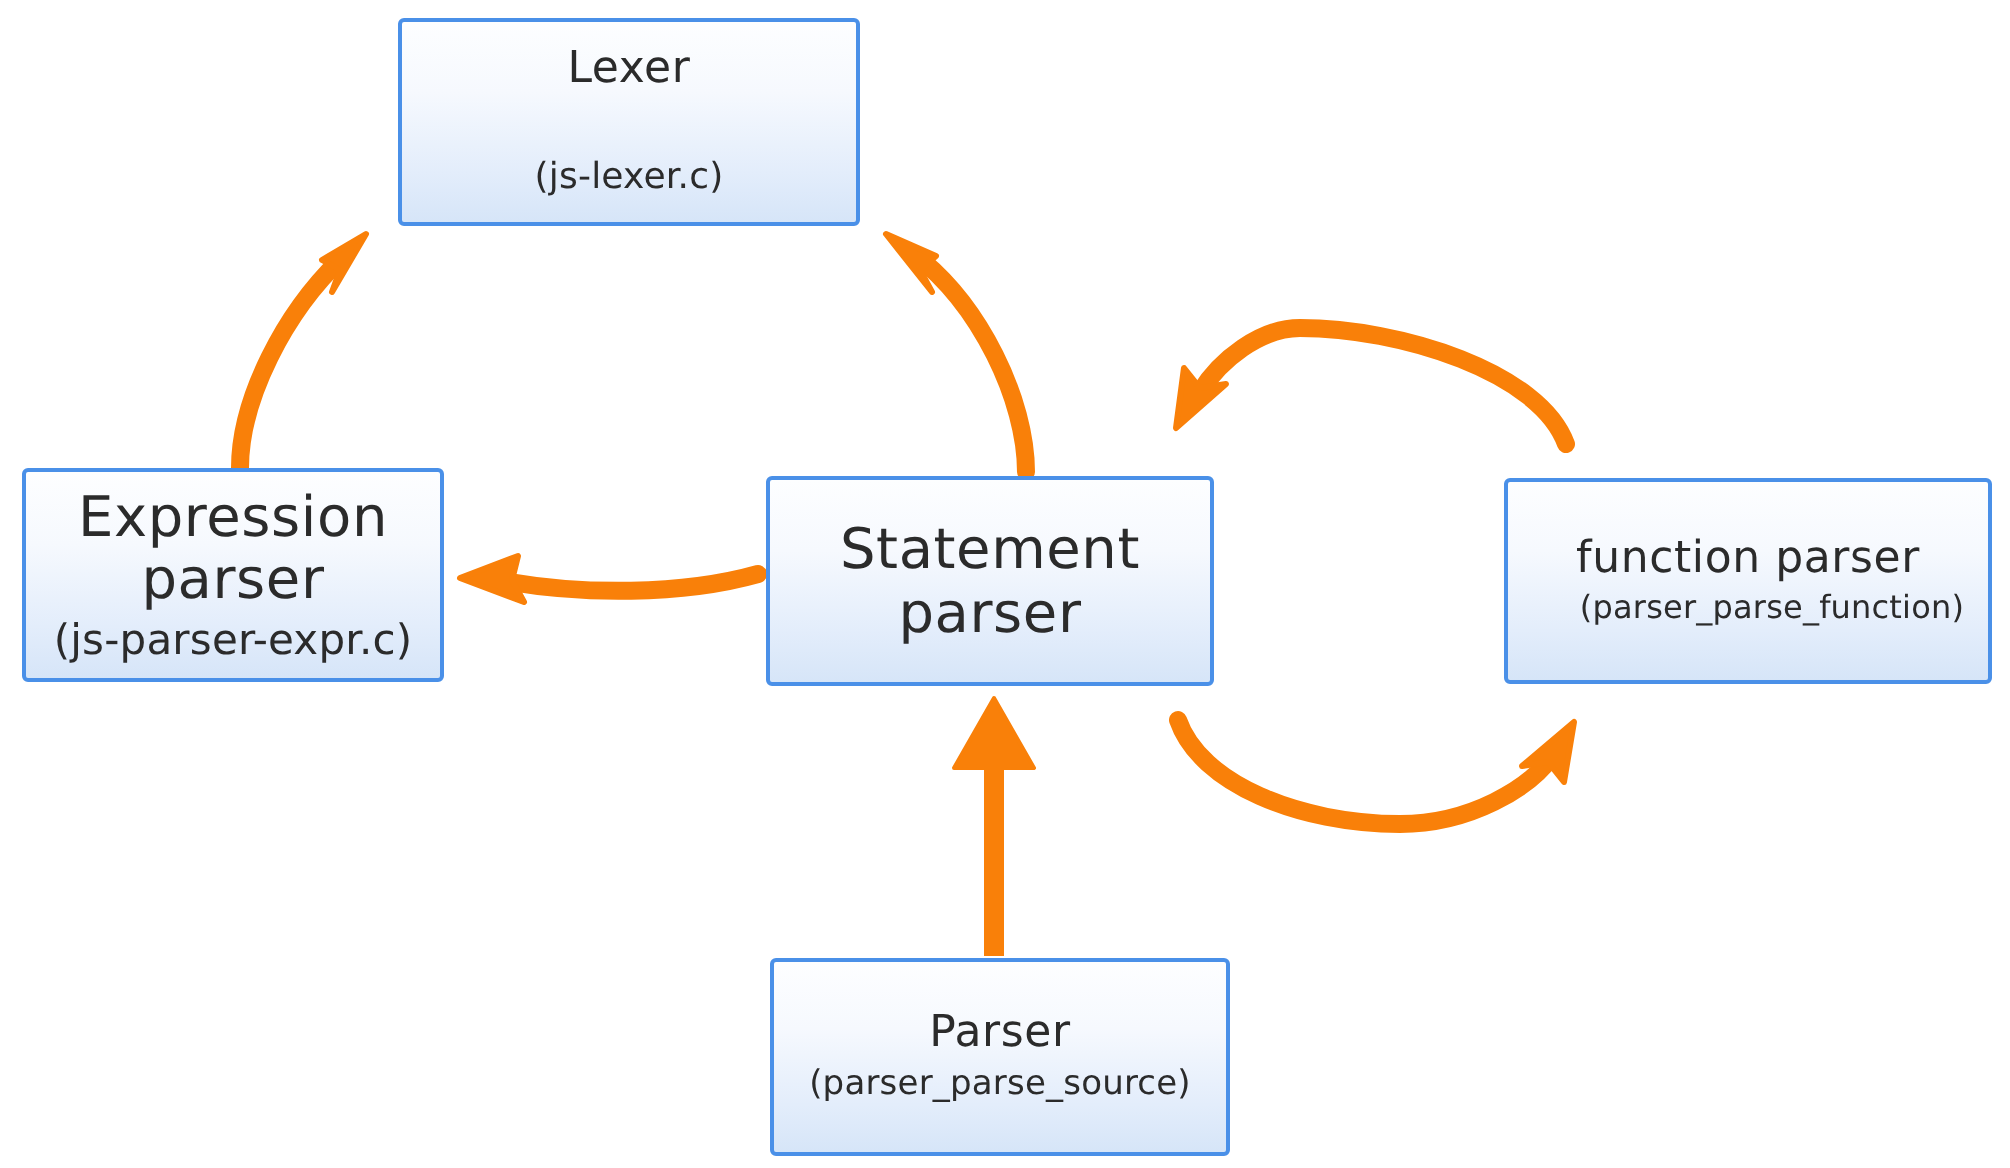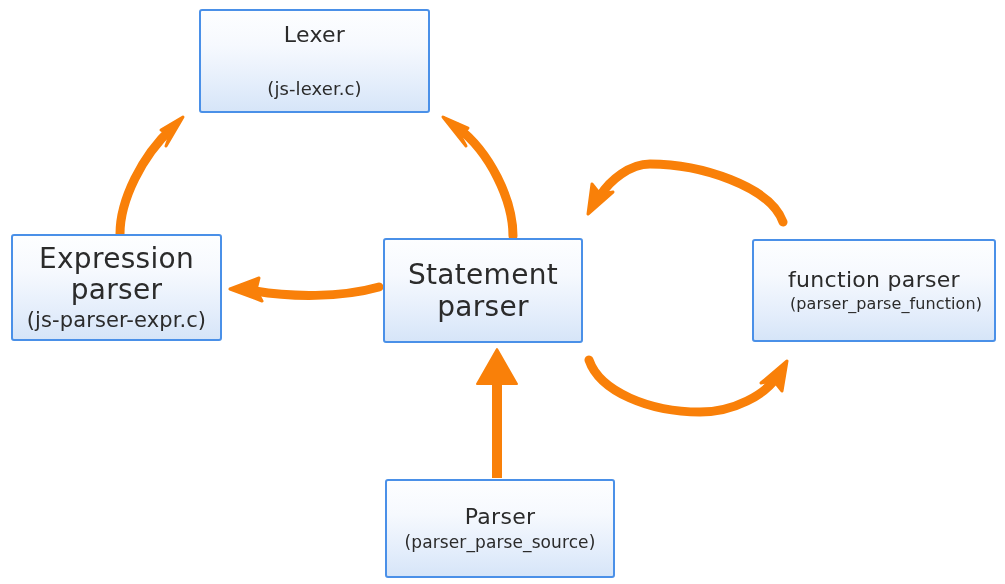--- a/index.html
+++ b/index.html
@@ -50,21 +50,21 @@
     white-space: nowrap;
     margin-top: 3px;
   }
   .node .title.two-line {
     font-size: 28px;
   }
 
   
   #node-lexer     { left: 199px; top:   9px; width: 231px; height: 104px; }
   #node-expr      { left:  11px; top: 234px; width: 211px; height: 107px; }
-  #node-statement { left: 383px; top: 238px; width: 200px; height: 105px; }
+  #node-statement { left: 383px; top: 238px; width: 224px; height: 105px; }
   #node-function  { left: 752px; top: 239px; width: 244px; height: 103px; }
   #node-parser    { left: 385px; top: 479px; width: 230px; height:  99px; }
 
   #node-function .title { font-size: 22px; }
   #node-function .sub   { font-size: 16px; margin-left: 24px; }
   #node-parser .title   { font-size: 22px; }
   #node-parser .sub     { font-size: 17px; text-align: right; }
   #node-lexer .title    { font-size: 22px; }
   #node-lexer .sub      { font-size: 18px; margin-top: 31px; }
 </style>

